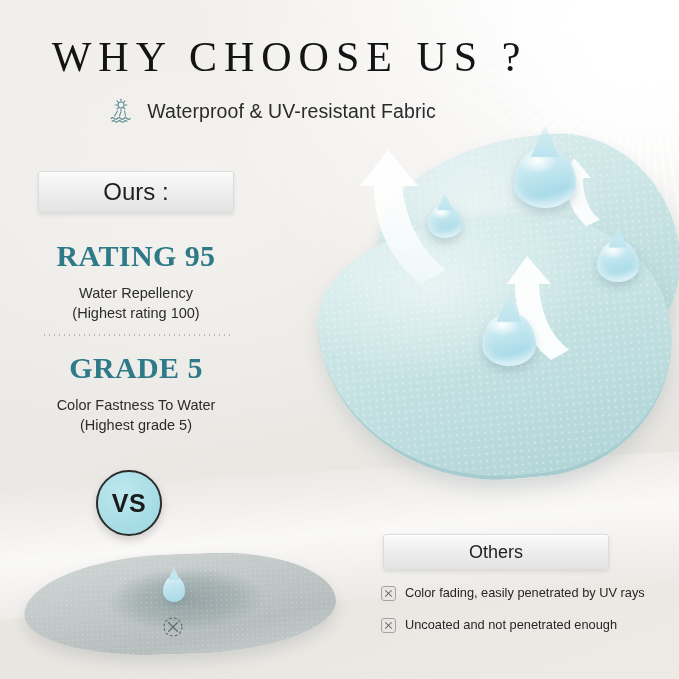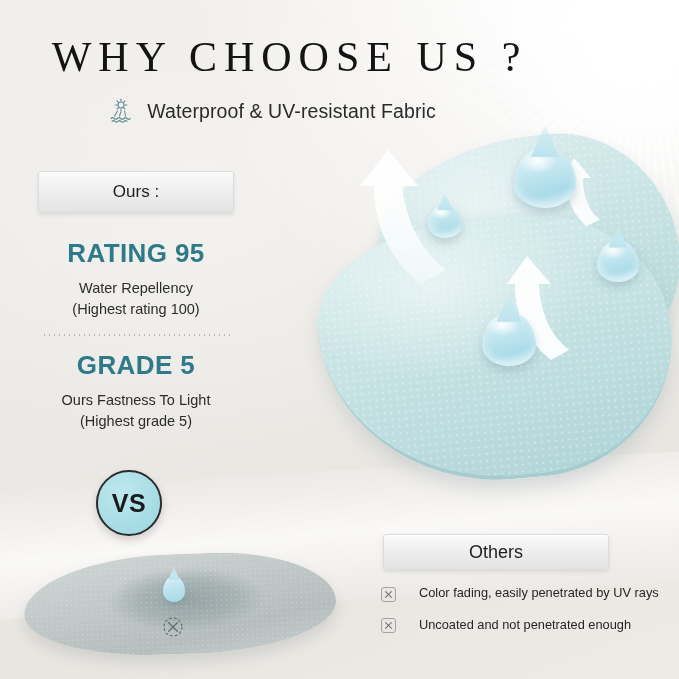--- a/index.html
+++ b/index.html
@@ -66,34 +66,34 @@
   .panel-box {
     background:linear-gradient(180deg,#fbfbfb 0%, #eeeeee 48%, #e3e3e3 100%);
     border:1px solid #dcdcdc;
     border-radius:3px;
     box-shadow:0 2px 4px rgba(0,0,0,0.09), inset 0 1px 0 rgba(255,255,255,0.9);
     display:flex; align-items:center; justify-content:center;
     color:#1f1f1f;
   }
   #ours-box {
     position:absolute; left:38px; top:171px; width:196px; height:42px;
-    font-size:17px;
+    font-size:24px;
   }
   #others-box {
     position:absolute; left:383px; top:534px; width:226px; height:36px;
     font-size:18px;
   }
 
   
   .stat-block { position:absolute; width:266px; left:3px; text-align:center; }
   #stat-rating { top:240px; }
   #stat-grade  { top:352px; }
   .stat-head {
-    font-size:26px; font-weight:bold; color:#2e7a89;
-    letter-spacing:0.4px; line-height:1.05;
+    font-size:30px; font-weight:bold; color:#2e7a89;
+    letter-spacing:0.4px; line-height:1.05;font-family:Liberation Serif, serif;
   }
   .stat-sub {
     margin-top:11px; font-size:14.5px; color:#2c2c2c; line-height:1.42;
   }
   .stat-sub .l2 { display:block; }
   #divider {
     position:absolute; left:42px; top:334px; width:188px; height:2px;
     background-image:radial-gradient(circle, #b7b3ad 0.9px, rgba(0,0,0,0) 1px);
     background-size:5px 2px; background-repeat:repeat-x;
   }
@@ -106,21 +106,21 @@
     border:2px solid #2b2b2b;
     box-shadow:0 4px 8px rgba(0,0,0,0.16);
     display:flex; align-items:center; justify-content:center;
     font-size:25px; font-weight:bold; color:#1b1b1b; letter-spacing:0.5px;text-align:center;
   }
 
   
   #others-list {
     position:absolute; left:381px; top:584px; width:290px;
   }
-  .bullet { display:flex; gap:23px; margin-bottom:14px; align-items:flex-end; }
+  .bullet { display:flex; gap:9px; margin-bottom:14px; align-items:center; }
   .xbox {
     flex:0 0 auto; width:15px; height:15px; margin-top:2px;
     border:1px solid #a3a3a3; border-radius:3px;
     background:#e9e7e4;
     position:relative;
   }
   .xbox::before, .xbox::after {
     content:""; position:absolute; left:2px; top:6px; width:9px; height:1.3px;
     background:#6f6f6f;
   }
@@ -254,21 +254,21 @@
       <span>Water Repellency</span>
       <span class="l2">(Highest rating 100)</span>
     </div>
   </div>
 
   <div id="divider"></div>
 
   <div class="stat-block" id="stat-grade">
     <div class="stat-head">GRADE 5</div>
     <div class="stat-sub">
-      <span>Ours Fastness To Light</span>
+      <span>Color Fastness To Water</span>
       <span class="l2">(Highest grade 5)</span>
     </div>
   </div>
 
   <div id="vs-badge">
     <span>VS</span>
   </div>
 
   <div id="fabric-illu">
     <div class="layer" id="layer-back"></div>

